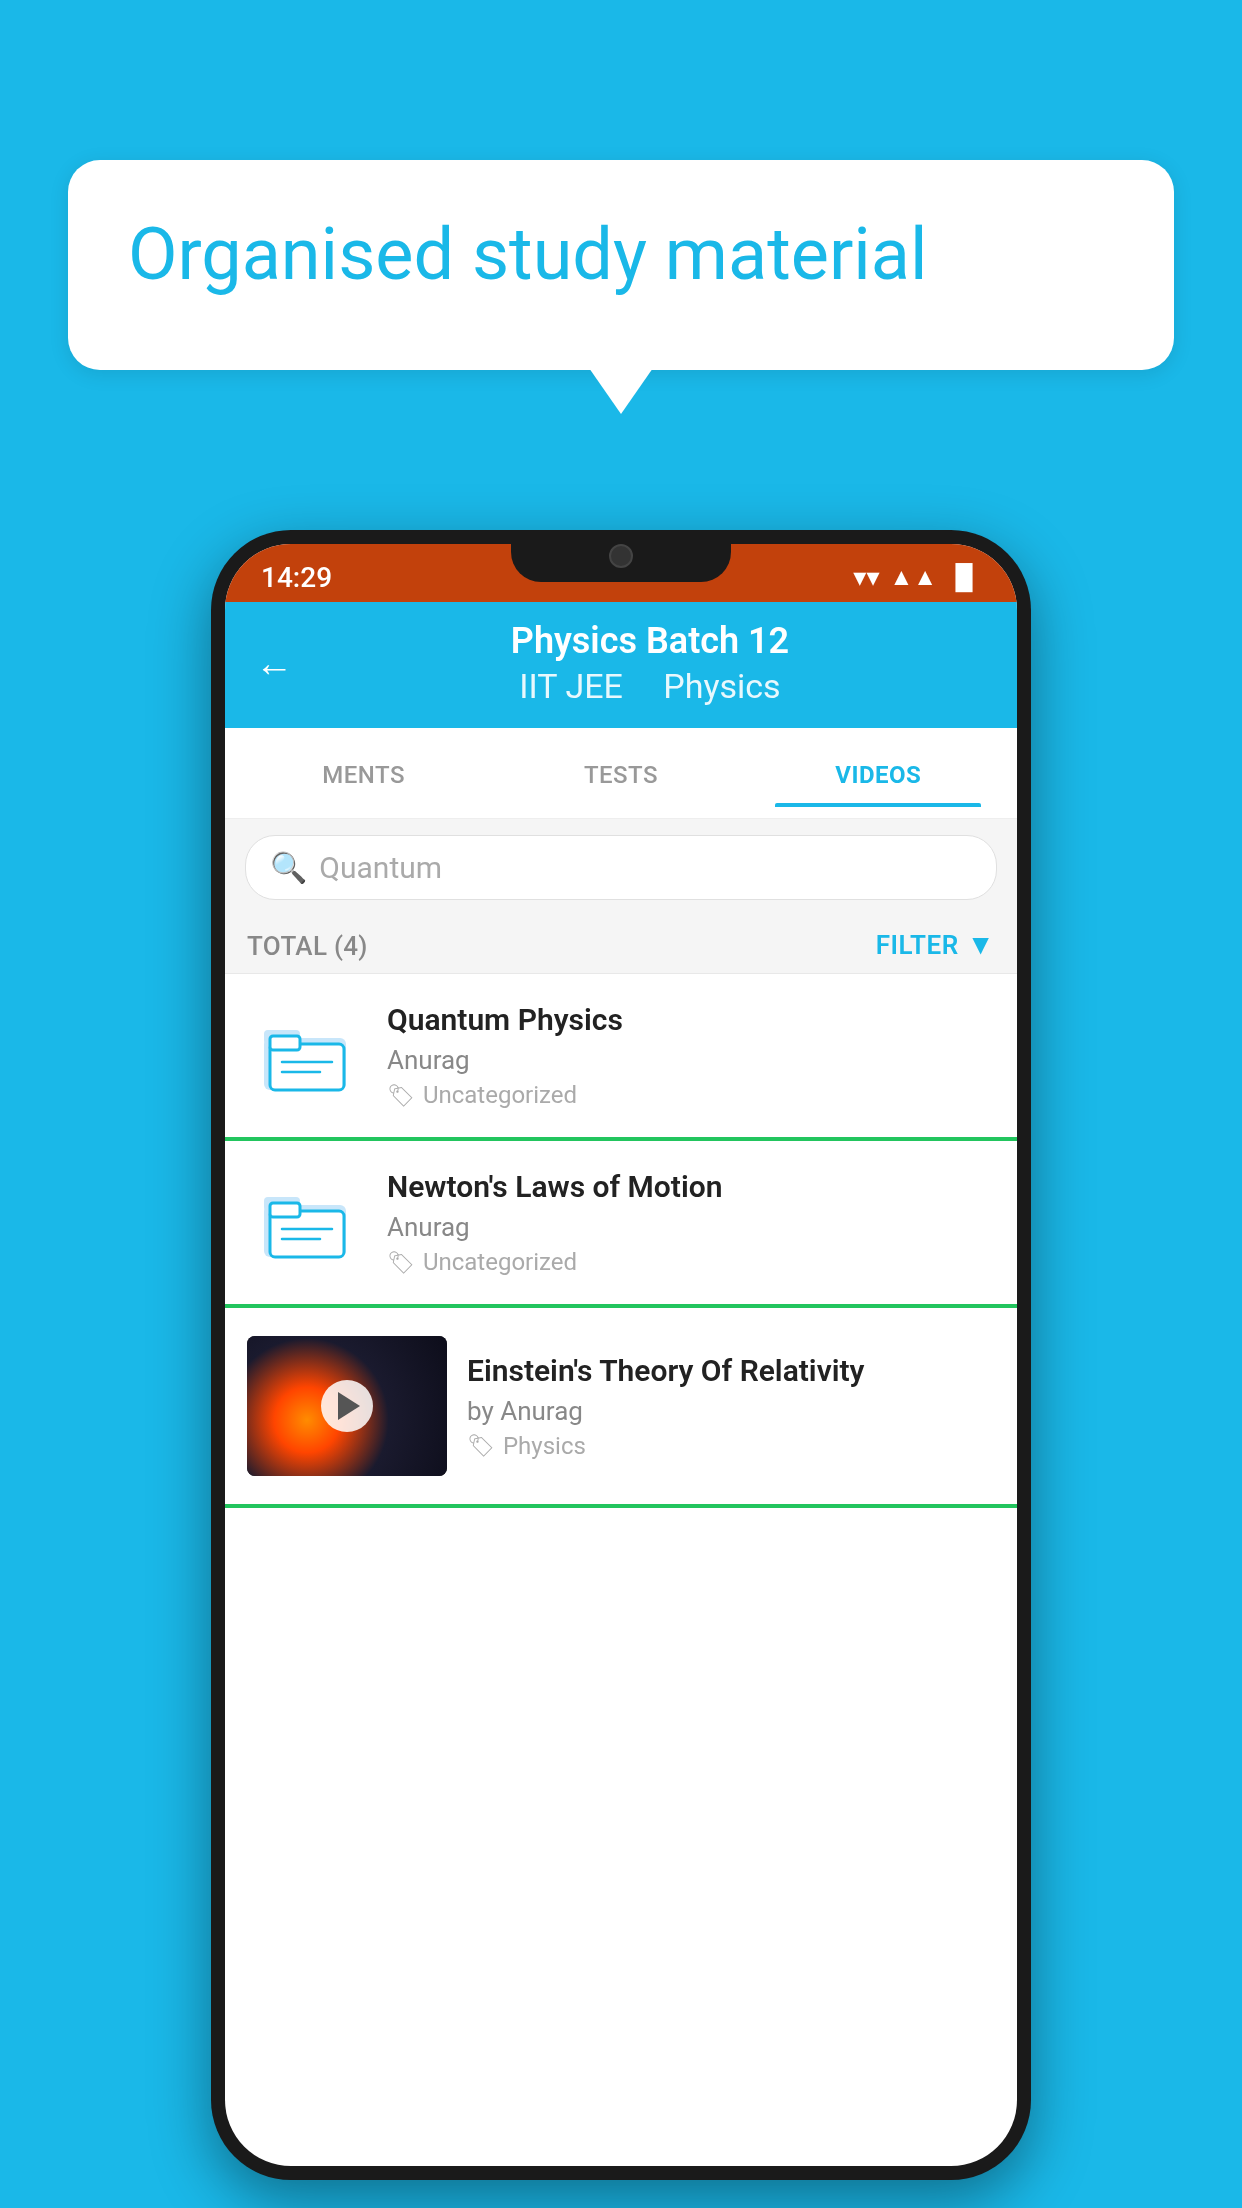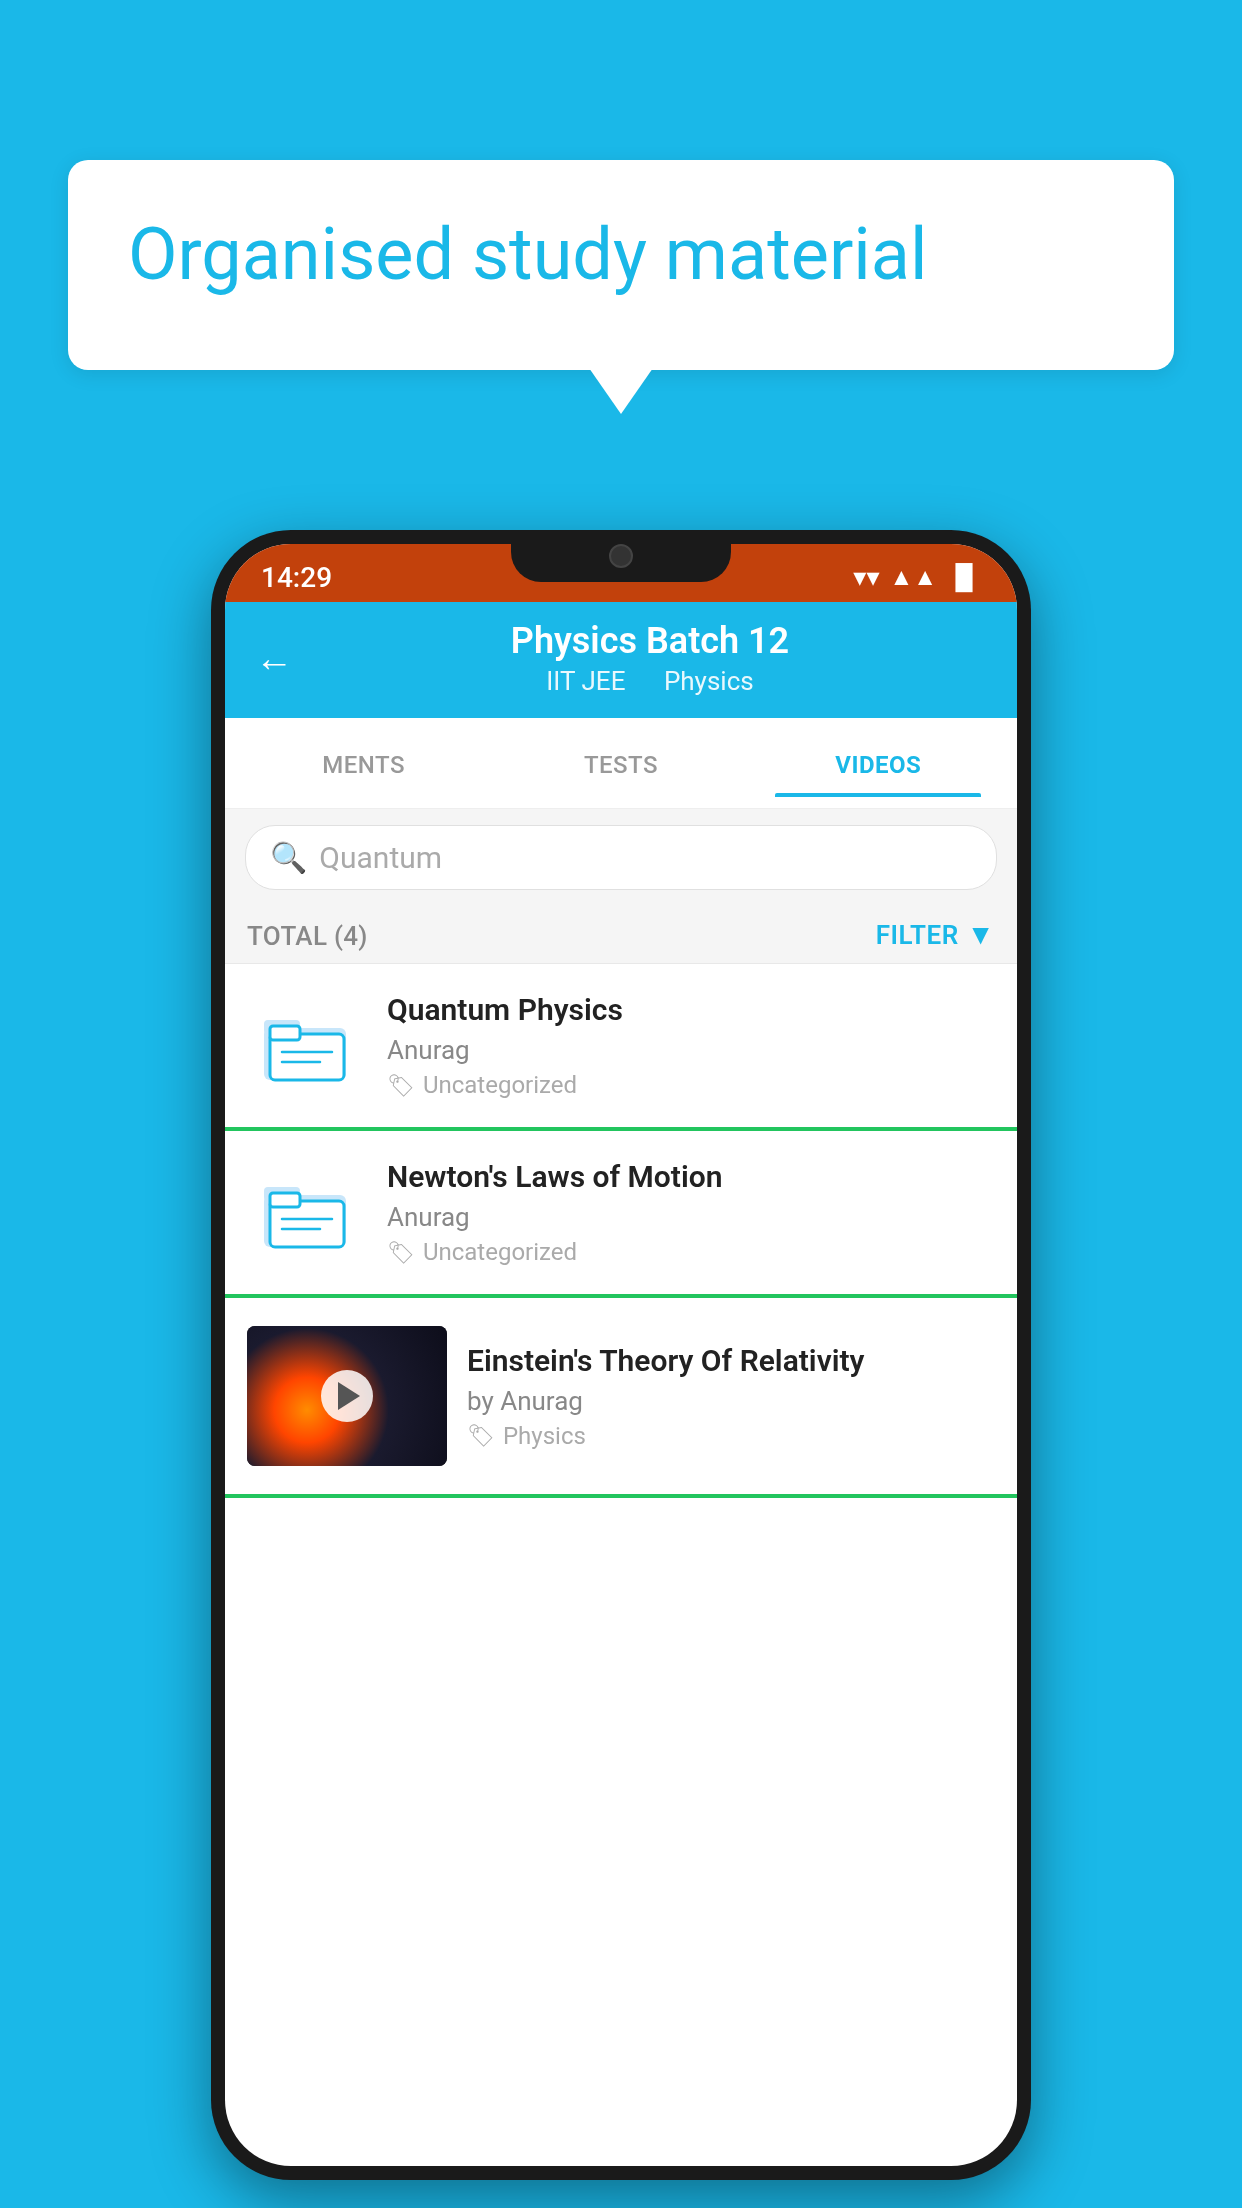--- a/index.html
+++ b/index.html
@@ -13,21 +13,21 @@
       position: relative;
     }
 
     
     .speech-bubble {
       position: absolute;
       top: 160px;
       left: 68px;
       right: 68px;
       background: white;
-      border-radius: 20px;
+      border-radius: 32px;
       padding: 52px 60px 50px 60px;
       box-shadow: 0 4px 20px rgba(0,0,0,0.1);
     }
     .speech-bubble::after {
       content: '';
       position: absolute;
       bottom: -44px;
       left: 50%;
       transform: translateX(-50%);
       width: 0;
@@ -151,21 +151,21 @@
       flex: 1;
       text-align: center;
     }
     .header-title {
       color: white;
       font-size: 36px;
       font-weight: 600;
     }
     .header-subtitle {
       color: rgba(255,255,255,0.9);
-      font-size: 26px;
+      font-size: 34px;
       margin-top: 4px;
     }
     .header-subtitle span {
       margin: 0 8px;
     }
 
     
     .tabs-bar {
       background: white;
       display: flex;

